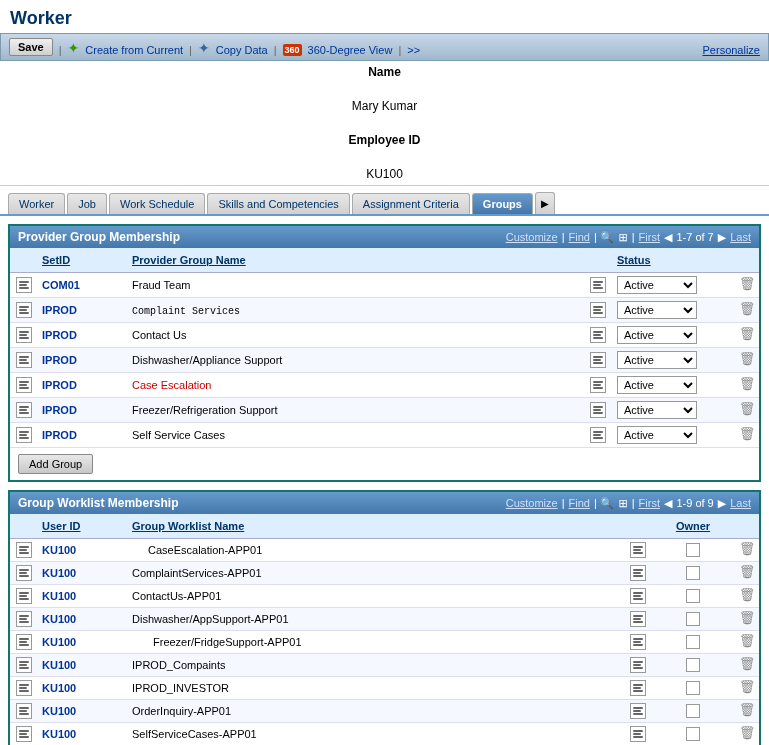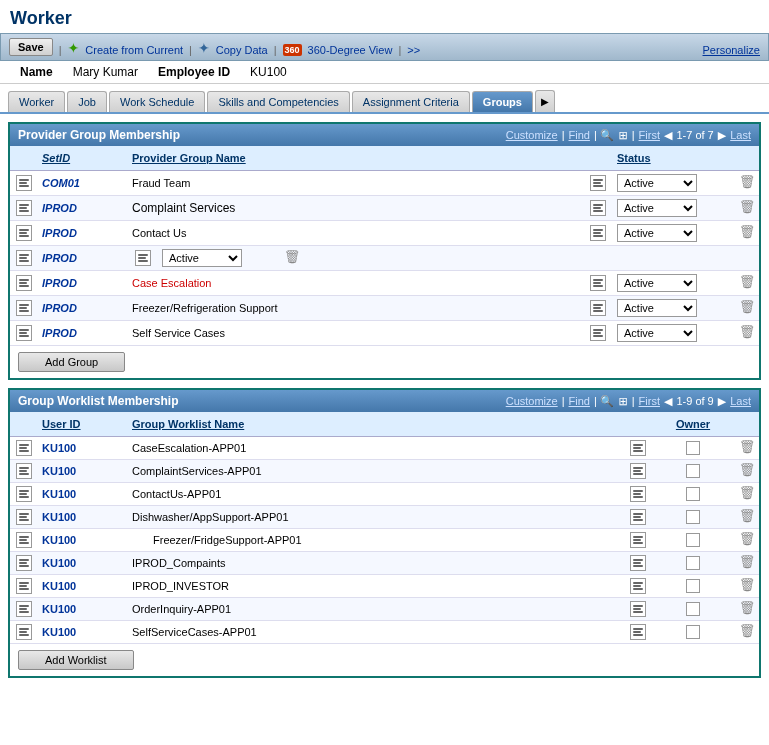--- a/index.html
+++ b/index.html
@@ -33,20 +33,21 @@
       display: flex; align-items: center; gap: 2px;
     }
     .toolbar-right { margin-left: auto; color: #003399; text-decoration: underline; cursor: pointer; font-size: 11px; }
 
     .info-bar {
       display: flex;
       padding: 4px 20px;
       align-items: center;
       gap: 20px;
       border-bottom: 1px solid #ccc;
+      flex-direction: column;
     }
     .info-label { font-weight: bold; font-size: 12px; }
     .info-value { font-size: 12px; }
 
     .tabs-bar {
       display: flex;
       align-items: flex-end;
       padding: 6px 8px 0;
       gap: 2px;
       border-bottom: 2px solid #6699cc;
@@ -103,21 +104,21 @@
     }
     .grid-row {
       display: flex;
       border-bottom: 1px solid #dde;
       align-items: center;
     }
     .grid-row:nth-child(odd) { background: #fff; }
     .grid-row:nth-child(even) { background: #f5f8ff; }
 
     .col-icon { width: 28px; display: flex; justify-content: center; align-items: center; padding: 3px 2px; }
-    .col-setid { width: 90px; padding: 3px 4px; color: #003399; font-weight: bold; font-size: 11px; font-style: italic; }
+    .col-setid { width: 90px; padding: 3px 4px; color: #003399; font-weight: bold; font-size: 11px; }
     .col-groupname { flex: 1; padding: 3px 4px; font-size: 11px; }
     .col-mid-icon { width: 30px; display: flex; justify-content: center; align-items: center; }
     .col-status { width: 120px; padding: 3px 4px; display: flex; align-items: center; gap: 2px; }
     .col-del { width: 26px; display: flex; justify-content: center; align-items: center; }
 
     .col-userid { width: 90px; padding: 3px 4px; color: #003399; font-weight: bold; font-size: 11px; }
     .col-worklist { flex: 1; padding: 3px 4px; font-size: 11px; }
     .col-owner { width: 80px; padding: 3px 4px; display: flex; justify-content: center; align-items: center; }
 
     .header-label { font-weight: bold; font-size: 11px; color: #003366; text-decoration: underline; cursor: pointer; }
@@ -150,21 +151,21 @@
     .checkbox-cell {
       width: 14px; height: 14px;
       border: 1px solid #999;
       background: #fff;
       display: inline-block;
     }
 
     .add-btn {
       background: linear-gradient(to bottom, #e8e8e8, #c8c8c8);
       border: 1px solid #888;
-      padding: 3px 26px;
+      padding: 3px 10px;
       font-size: 11px;
       cursor: pointer;
       border-radius: 2px;
       margin: 6px 8px;
     }
   </style>
 </head>
 <body>
 
 <div class="page-title">Worker</div>
@@ -271,21 +272,21 @@
       <div class="doc-icon">
         <span></span>
             <span></span>
             <span></span>
       </div>
     </div>
     <div class="col-setid">
       <span style="color:#003399;font-weight:bold;font-size:11px;">IPROD</span>
     </div>
     <div class="col-groupname">
-      <span style="font-size:12px;">Complaint Services</span>
+      <span style="font-size:10px;font-family:Liberation Mono, monospace;">Complaint Services</span>
     </div>
     <div class="col-mid-icon">
       <div class="doc-icon">
         <span></span>
             <span></span>
             <span></span>
       </div>
     </div>
     <div class="col-status">
       <select class="status-select">
@@ -331,20 +332,23 @@
       <div class="grid-row">
     <div class="col-icon">
       <div class="doc-icon">
         <span></span>
             <span></span>
             <span></span>
       </div>
     </div>
     <div class="col-setid">
       <span style="color:#003399;font-weight:bold;font-size:11px;">IPROD</span>
+    </div>
+    <div class="col-groupname">
+      <span style="font-size:11px;">Dishwasher/Appliance Support</span>
     </div>
     <div class="col-mid-icon">
       <div class="doc-icon">
         <span></span>
             <span></span>
             <span></span>
       </div>
     </div>
     <div class="col-status">
       <select class="status-select">
@@ -492,21 +496,21 @@
       <div class="doc-icon">
         <span></span>
             <span></span>
             <span></span>
       </div>
     </div>
     <div class="col-userid">
       <span style="color:#003399;font-weight:bold;font-size:11px;">KU100</span>
     </div>
     <div class="col-worklist">
-      <span style="font-size:11px;">CaseEscalation-APP01</span>
+      <span style="font-size:11px;margin-left:16px;">CaseEscalation-APP01</span>
     </div>
     <div class="col-mid-icon">
       <div class="doc-icon">
         <span></span>
             <span></span>
             <span></span>
       </div>
     </div>
     <div class="col-owner" style="justify-content:center;">
       <span class="checkbox-cell"></span>

